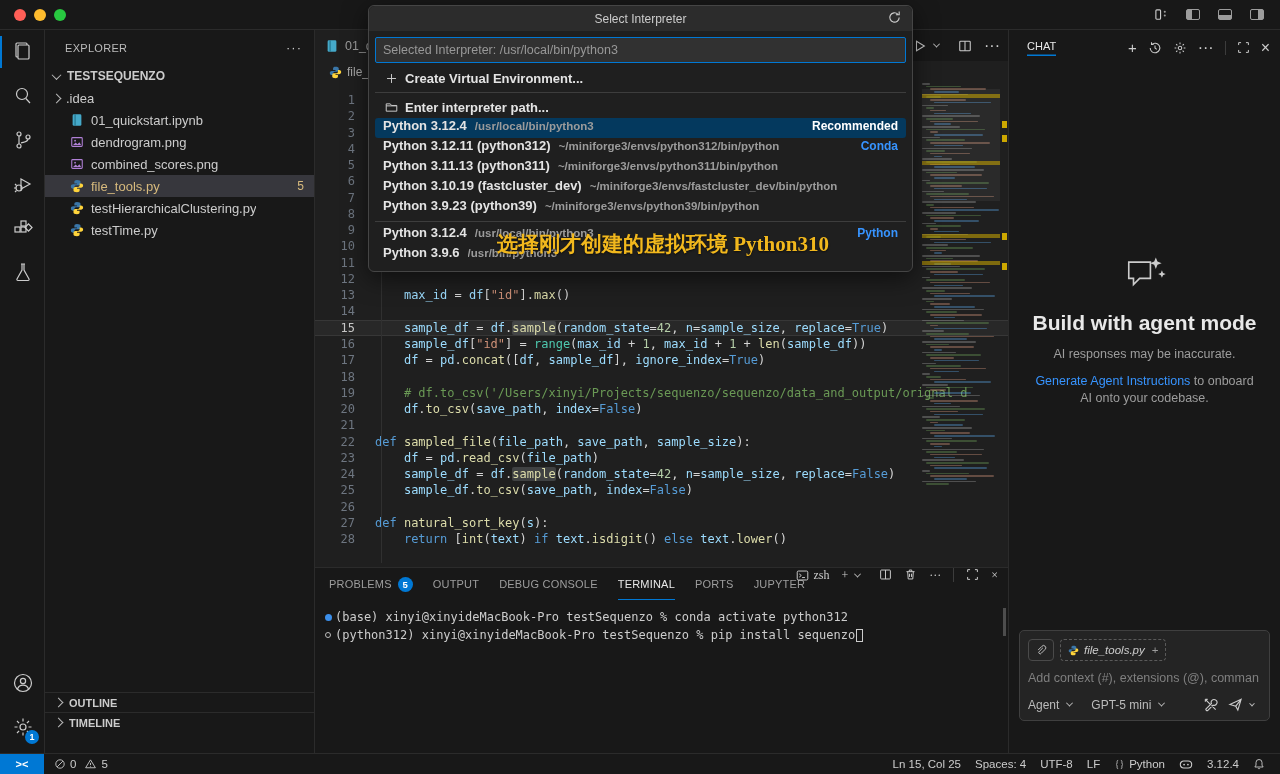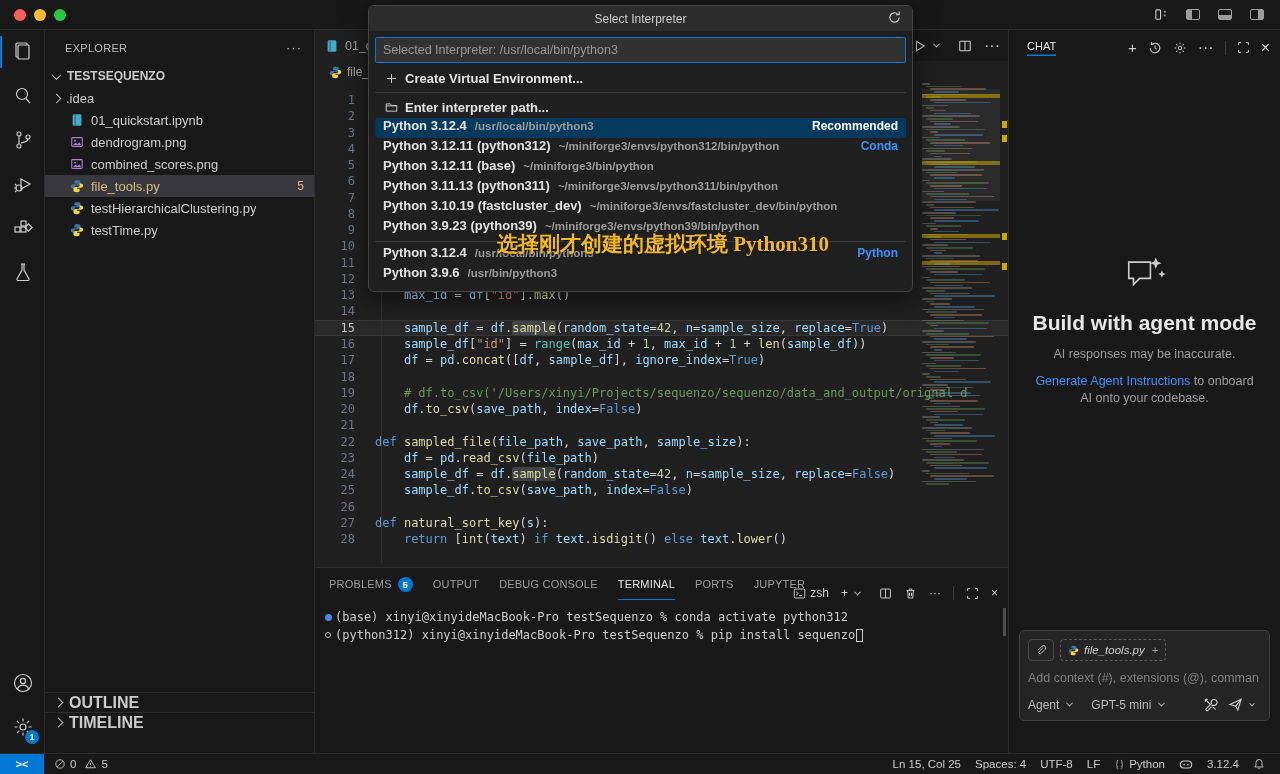--- a/index.html
+++ b/index.html
@@ -38,21 +38,21 @@
   .chev.down { transform:rotate(45deg) translate(-1px,-1px); }
   .chev.right { transform:rotate(-45deg); }
   .file-row { display:flex; align-items:center; height:22px; padding-left:24px; color:#cccccc; cursor:pointer; position:relative; }
   .file-row.selected { background:#37373d; }
   .file-row.warn .fr-label, .file-row.warn .fr-badge { color:#d7ba7d; }
   .fr-icon { width:16px; height:16px; margin-right:6px; flex:0 0 16px; display:flex; align-items:center; justify-content:center; }
   .fr-label { white-space:nowrap; overflow:hidden; }
   .fr-badge { position:absolute; right:10px; font-size:12px; }
   .fr-chev { margin-left:-16px; }
   .sb-sections { position:absolute; bottom:21px; left:0; width:100%; }
-  .sb-sec { height:20px; display:flex; align-items:center; border-top:1px solid #2b2b2b; font-size:16px; font-weight:700; color:#cccccc; padding-left:6px; cursor:pointer;text-align:right; }
+  .sb-sec { height:20px; display:flex; align-items:center; border-top:1px solid #2b2b2b; font-size:11px; font-weight:700; color:#cccccc; padding-left:6px; cursor:pointer;text-align:right; }
 
   
   .editor-region { position:absolute; left:315px; top:30px; width:693px; height:723px; background:#1f1f1f; }
   .tabsrow { position:absolute; left:0; top:0; width:100%; height:31px; background:#181818; display:flex; }
   .tab { display:flex; align-items:center; gap:6px; padding:0 10px; height:31px; background:#1f1f1f; border-right:1px solid #2b2b2b; font-size:12.5px; color:#9d9d9d; max-width:60px; overflow:hidden; white-space:nowrap; cursor:pointer; }
   .ed-actions { position:absolute; right:8px; top:0; height:31px; display:flex; align-items:center; gap:12px; color:#cccccc; background:#181818; padding-left:8px; }
   .breadcrumb { position:absolute; left:0; top:31px; width:100%; height:22px; display:flex; align-items:center; gap:5px; padding-left:14px; font-size:12px; color:#a9a9a9; }
   .editor-body { position:absolute; left:0; top:53px; width:100%; height:484px; overflow:hidden; cursor:text; }
   .code-line { display:flex; height:16.28px; line-height:16.28px; font-family:"DejaVu Sans Mono", monospace; font-size:12px; white-space:pre; }
   .ln-num { width:40px; text-align:right; color:#6e7681; flex:0 0 40px; user-select:none; }
@@ -70,21 +70,21 @@
   .mm-view { position:absolute; left:0; top:6px; width:100%; height:112px; background:rgba(255,255,255,0.05); }
   .ruler { position:absolute; right:0; top:0; width:8px; height:484px; }
   .ruler-mark { position:absolute; right:1px; width:5px; height:7px; background:#cca700; }
 
   
   .panel { position:absolute; left:0; top:537px; width:100%; height:186px; background:#181818; border-top:1px solid #2b2b2b; }
   .panel-tabs { height:32px; display:flex; align-items:center; padding-left:14px; gap:20px; font-size:11px; color:#9d9d9d; }
   .ptab { display:flex; align-items:center; gap:6px; height:32px; cursor:pointer; letter-spacing:.2px; }
   .ptab.active { color:#e7e7e7; box-shadow:inset 0 -1px 0 #0078d4; }
   .ptab-badge { background:#0078d4; color:#fff; min-width:15px; height:15px; border-radius:8px; font-size:9.5px; display:flex; align-items:center; justify-content:center; font-weight:700; }
-  .panel-actions { position:absolute; right:10px; top:0; height:32px; display:flex; align-items:flex-end; gap:12px; color:#cccccc; font-size:12px; }
+  .panel-actions { position:absolute; right:10px; top:0; height:32px; display:flex; align-items:flex-start; gap:12px; color:#cccccc; font-size:12px;font-family:Liberation Serif, serif; }
   .pa-sep { width:1px; height:14px; background:#3c3c3c; }
   #term { padding:8px 0 0 6px; font-family:"DejaVu Sans Mono", monospace; font-size:12px; line-height:18px; color:#cccccc; cursor:text; }
   .t-line { display:flex; align-items:center; white-space:pre; }
   .t-dot { width:14px; flex:0 0 14px; display:flex; align-items:center; justify-content:center; }
   .dot-f { width:7px; height:7px; border-radius:50%; background:#3b8eea; }
   .dot-o { width:6px; height:6px; border-radius:50%; border:1px solid #bbbbbb; }
   .t-cursor { display:inline-block; width:7px; height:13px; border:1px solid #cccccc; margin-left:1px; vertical-align:-2px; }
   .term-scroll { position:absolute; right:2px; top:40px; width:3px; height:28px; background:#4d4d4d; }
 
   
@@ -778,24 +778,20 @@
             <span class="qp-label">Python 3.12.4</span>
             <span class="qp-detail">/usr/local/bin/python3</span>
             <span class="qp-tag">Recommended</span>
           </div>
           <div class="qp-row">
             <span class="qp-label">Python 3.12.11 (python312)</span>
             <span class="qp-detail">~/miniforge3/envs/python312/bin/python</span>
             <span class="qp-tag">Conda</span>
           </div>
           <div class="qp-row">
-            <span class="qp-label">Python 3.12.11 (base)</span>
-            <span class="qp-detail">~/miniforge3/bin/python</span>
-          </div>
-          <div class="qp-row">
             <span class="qp-label">Python 3.11.13 (python311)</span>
             <span class="qp-detail">~/miniforge3/envs/python311/bin/python</span>
           </div>
           <div class="qp-row">
             <span class="qp-label">Python 3.10.19 (fastcluster_dev)</span>
             <span class="qp-detail">~/miniforge3/envs/fastcluster_dev/bin/python</span>
           </div>
           <div class="qp-row">
             <span class="qp-label">Python 3.9.23 (python39)</span>
             <span class="qp-detail">~/miniforge3/envs/python39/bin/python</span>

